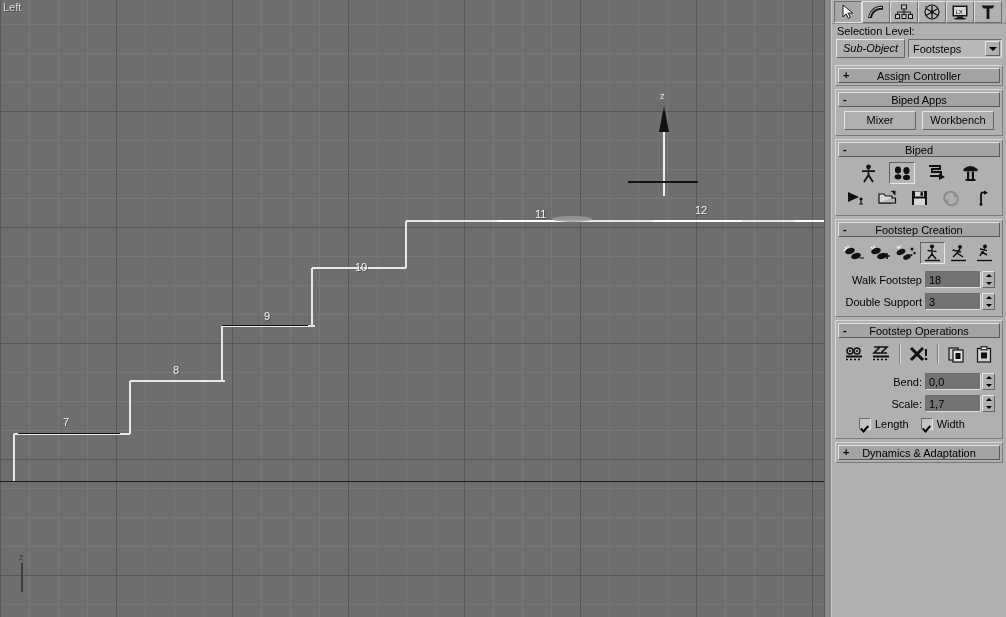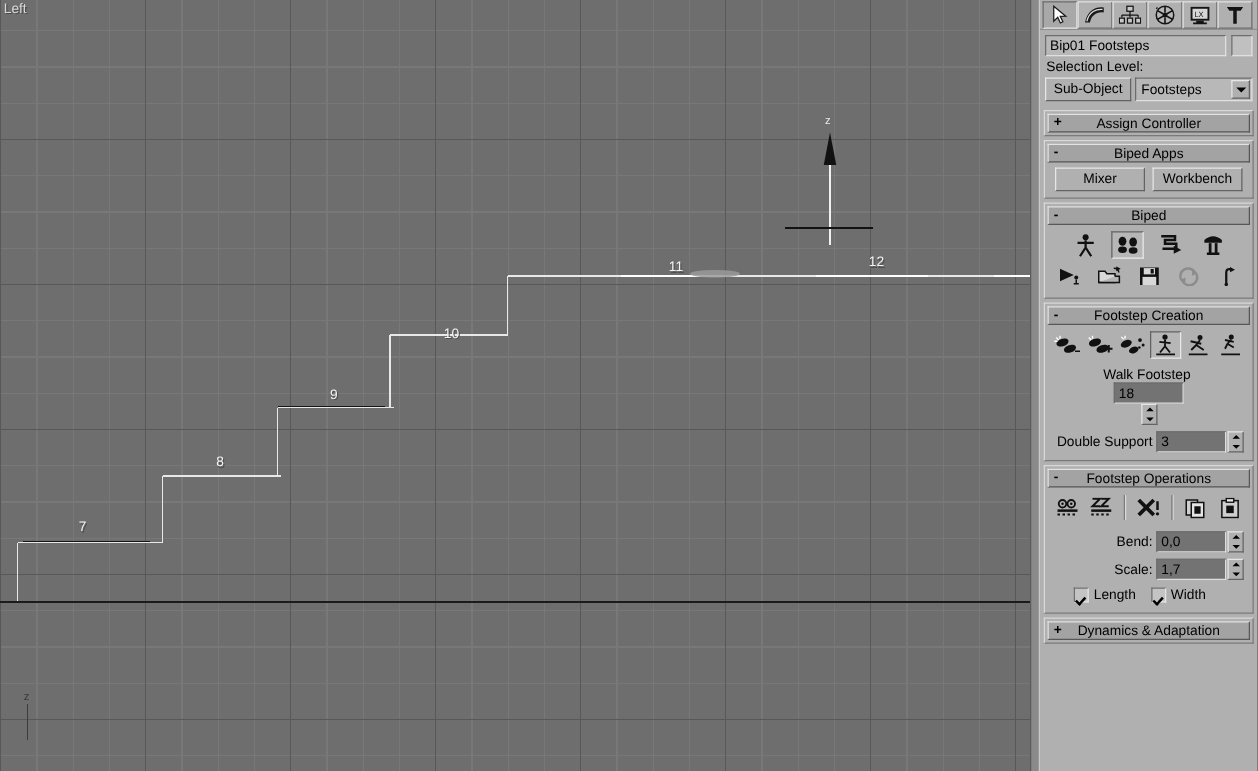--- a/index.html
+++ b/index.html
@@ -146,21 +146,21 @@
     border-left: 1px solid #e6e6e6;
     border-right: 1px solid #636363;
     border-bottom: 1px solid #636363;
     font-size: 11px;
     color: #000;
     text-align: center;
     line-height: 1;
     display: flex; align-items: center; justify-content: center;
     user-select: none;
   }
-  .subobj-btn { height: 19px; padding: 0 6px; }
+  .subobj-btn { height: 19px; padding: 0 6px; font-style: italic; }
 
   .combo {
     flex: 1;
     height: 19px;
     background: #b8b8b8;
     border: 1px solid #6d6d6d;
     border-right-color: #e0e0e0;
     border-bottom-color: #e0e0e0;
     display: flex; align-items: center;
     position: relative;
@@ -538,24 +538,20 @@
       </div>
       <div class="tab-btn">
         <span>
           <svg width="18" height="16" viewBox="0 0 18 16">
             <path d="M2.5 1.5 L15.5 1.5 L13.5 4.5 L10.4 4.5 L10.4 15 L7.6 15 L7.6 4.5 L4.5 4.5 Z" fill="#141414"></path>
           </svg>
         </span>
       </div>
     </div>
 
-    <div class="name-row">
-      <div class="name-field">Bip01 Footsteps</div>
-      <div class="color-swatch"></div>
-    </div>
 
     <div class="sel-label">Selection Level:</div>
 
     <div class="sel-row">
       <div class="btn3d subobj-btn">Sub-Object</div>
       <div class="combo">
         <span>Footsteps</span>
         <span class="combo-arrow">
             <i class="arrow-dn"></i>
           </span>
@@ -746,21 +742,21 @@
               <span>
                 <svg width="17" height="18" viewBox="0 0 17 18">
                   <circle cx="9" cy="2.6" r="2" fill="#111"></circle>
                   <path d="M9 4.6 L6 8 M4 5 L11 6.5 M6 8 L4 12 M6 8 L11 11" stroke="#111" stroke-width="1.5" fill="none"></path>
                   <line x1="1" y1="16.5" x2="16" y2="16.5" stroke="#111" stroke-width="1.4"></line>
                 </svg>
               </span>
             </div>
           </div>
 
-          <div class="spin-row" style="margin-top:5px;flex-direction:column;">
+          <div class="spin-row" style="margin-top:5px;">
             <span class="spin-label">Walk Footstep</span>
             <span class="spin-field">18</span>
             <span class="spinner">
               <div>
                   <i class="tri-up"></i>
                 </div>
               <div>
                   <i class="tri-dn"></i>
                 </div>
             </span>

